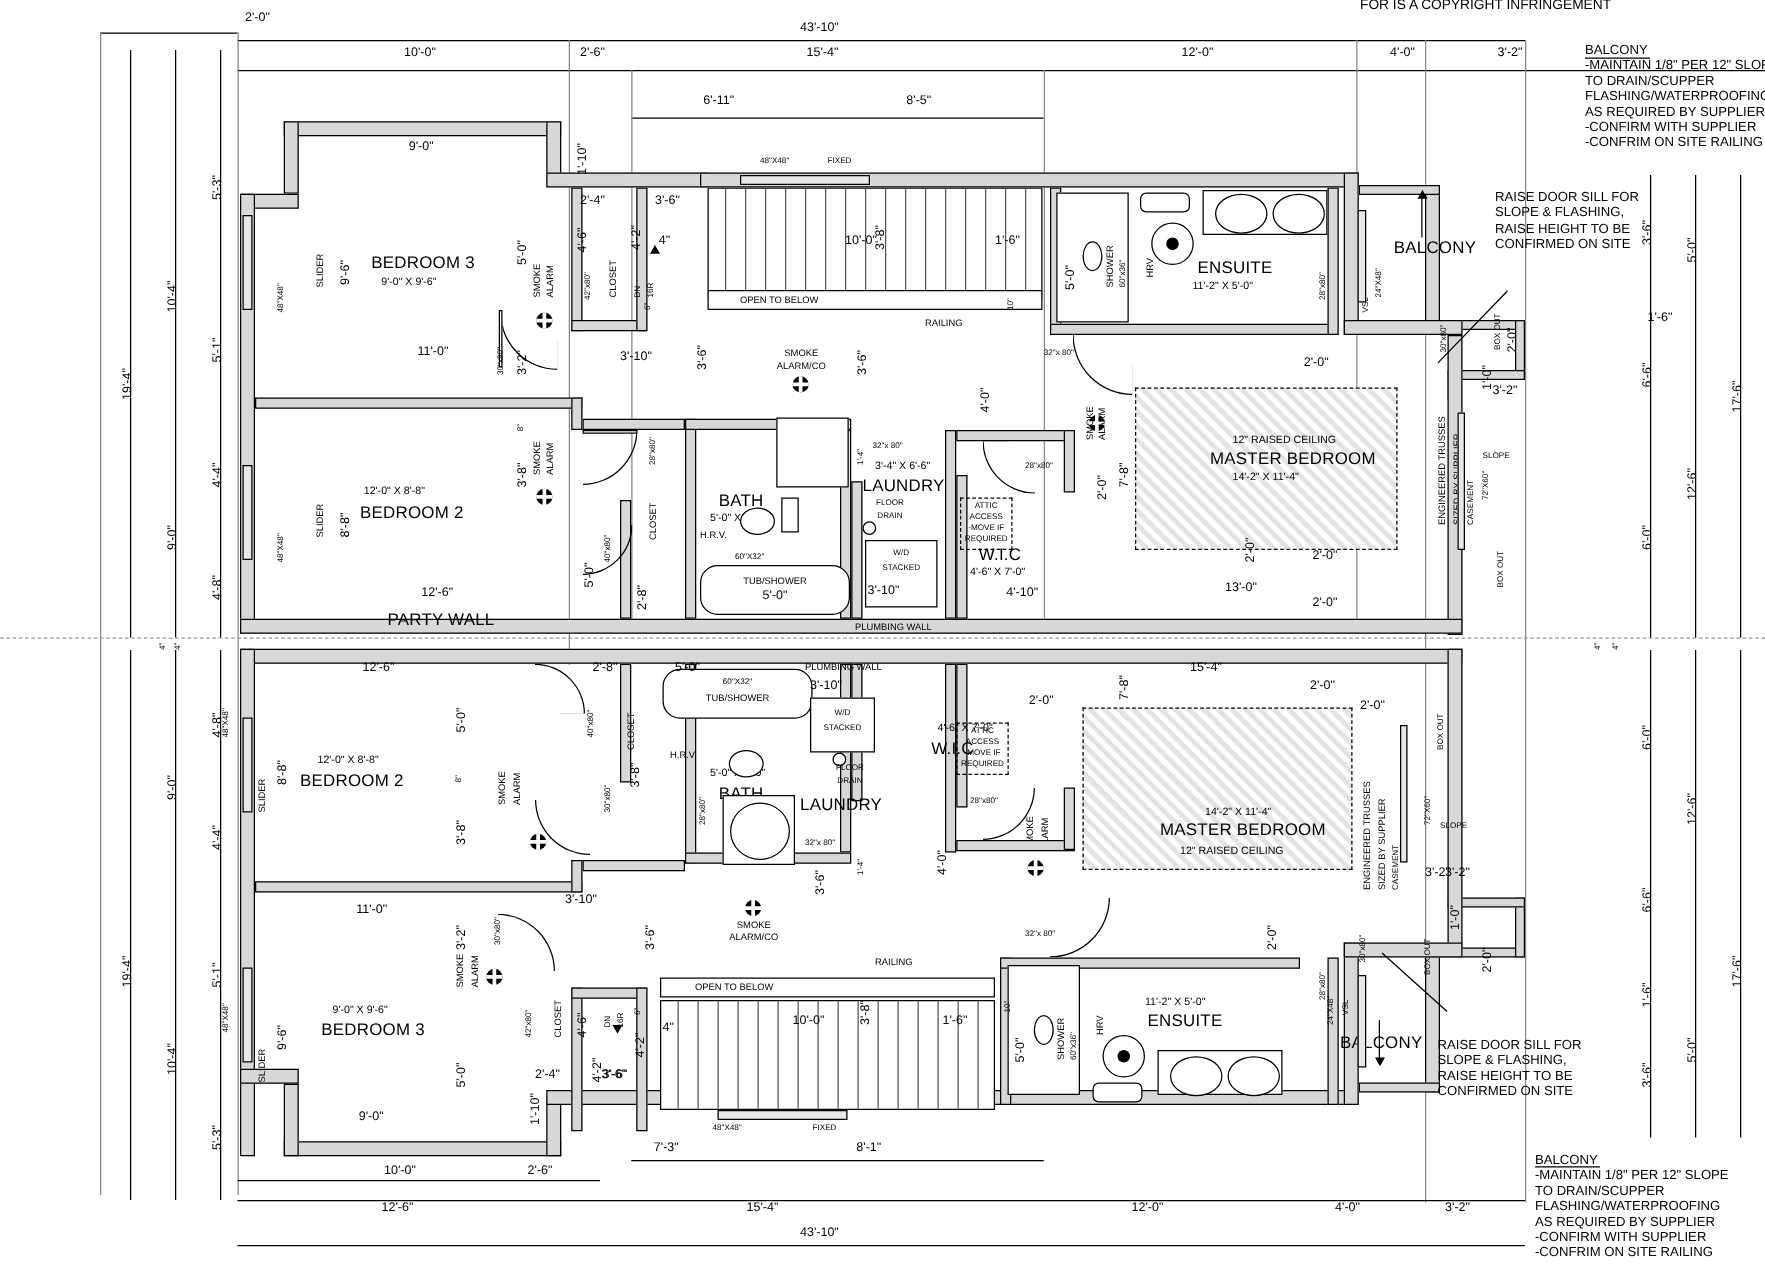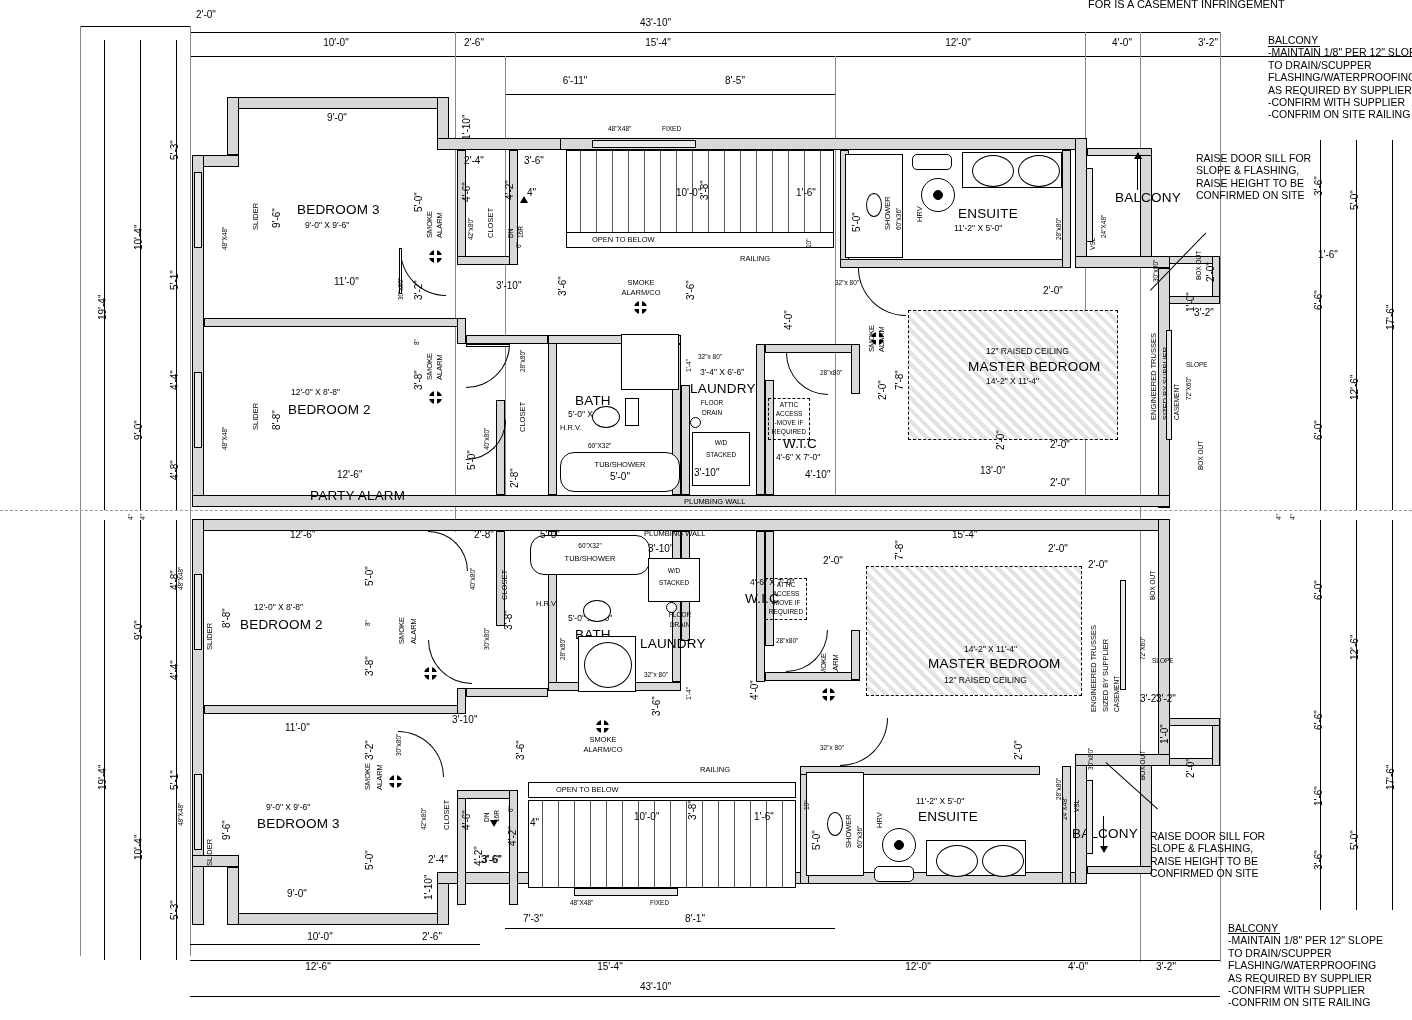--- a/index.html
+++ b/index.html
@@ -61,21 +61,21 @@
   .arrowdn{position:absolute;width:0;height:0;border-left:4px solid transparent;
            border-right:4px solid transparent;border-top:7px solid #000;}
   .leader{position:absolute;background:#000;height:0.7px;transform-origin:0 0;}
   .hr{position:absolute;border-bottom:1px solid #000;}
 </style>
 </head>
 <body>
 
 <div id="stage">
 
-  <div class="t" style="left:1088px;top:-1px;font-size:11px;">FOR IS A CASEMENT INFRINGEMENT</div>
+  <div class="t" style="left:1088px;top:-1px;font-size:11px;">FOR IS A COPYRIGHT INFRINGEMENT</div>
 
   <div class="dl" style="left:190px;top:32px;width:1030px;"></div>
   <div class="t dim ctr" style="left:640px;top:18px;">43'-10"</div>
   <div class="t dim" style="left:196px;top:10px;">2'-0"</div>
   <div class="dl" style="left:80px;top:26px;width:110px;"></div>
 
   <div class="dl" style="left:190px;top:56px;width:1222px;"></div>
   <div class="t dim ctr" style="left:296px;top:38px;width:80px;">10'-0"</div>
   <div class="t dim ctr" style="left:444px;top:38px;width:60px;">2'-6"</div>
   <div class="t dim ctr" style="left:618px;top:38px;width:80px;">15'-4"</div>
@@ -137,21 +137,21 @@
   <div class="wall" style="left:1140px;top:256px;width:80px;height:8px;"></div>
   <div class="wall" style="left:1212px;top:256px;width:8px;height:48px;"></div>
   <div class="wall" style="left:1158px;top:296px;width:62px;height:8px;"></div>
   <div class="wall" style="left:1158px;top:296px;width:8px;height:24px;"></div>
 
   <div class="wall" style="left:1158px;top:268px;width:12px;height:240px;"></div>
   <div class="wall" style="left:1075px;top:256px;width:95px;height:12px;"></div>
 
   <div class="wall" style="left:192px;top:495px;width:978px;height:12px;"></div>
 
-  <div class="t rm" style="left:310px;top:489px;">PARTY ALARM</div>
+  <div class="t rm" style="left:310px;top:489px;">PARTY WALL</div>
 
   <div class="win" style="left:194px;top:172px;width:8px;height:76px;"></div>
   <div class="win" style="left:194px;top:372px;width:8px;height:76px;"></div>
   <div class="t xsv" style="left:222px;top:250px;">48"X48"</div>
   <div class="t xsv" style="left:222px;top:450px;">48"X48"</div>
   <div class="t smv" style="left:252px;top:230px;">SLIDER</div>
   <div class="t smv" style="left:252px;top:430px;">SLIDER</div>
 
   <div class="t rm" style="left:297px;top:203px;">BEDROOM 3</div>
   <div class="t rmsub" style="left:305px;top:221px;">9'-0" X 9'-6"</div>

